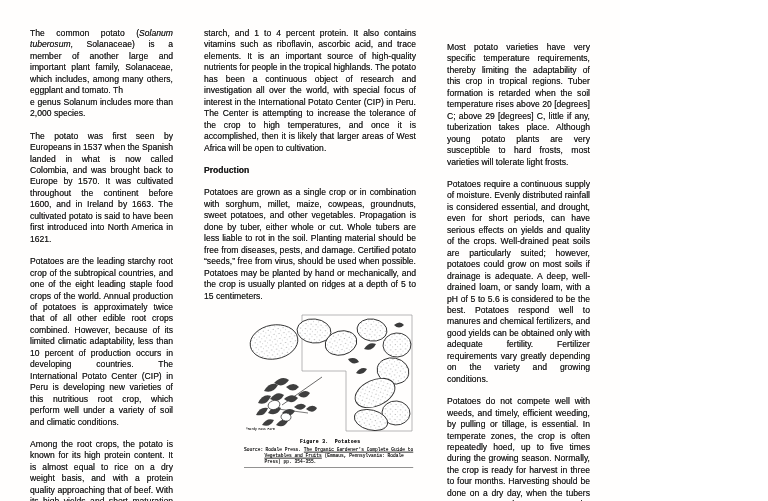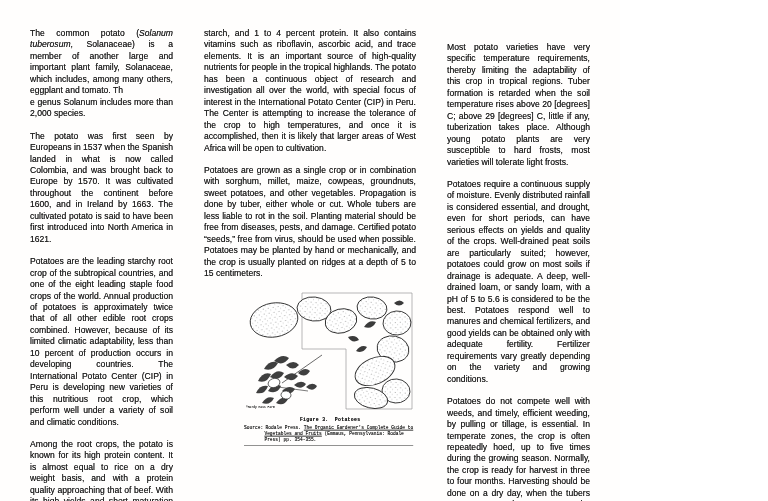--- a/index.html
+++ b/index.html
@@ -50,20 +50,21 @@
     <div class="col col-1">
       <p class="p-break"><span>The common potato (</span><span class="italic">Solanum tuberosum</span><span>, Solanaceae) is a member of another large and important plant family, Solanaceae, which includes, among many others, eggplant and tomato. Th
 e genus Solanum includes more than 2,000 species.</span></p>
       <p>The potato was first seen by Europeans in 1537 when the Spanish landed in what is now called Colombia, and was brought back to Europe by 1570. It was cultivated throughout the continent before 1600, and in Ireland by 1663. The cultivated potato is said to have been first introduced into North America in 1621.</p>
       <p>Potatoes are the leading starchy root crop of the subtropical countries, and one of the eight leading staple food crops of the world. Annual production of potatoes is approximately twice that of all other edible root crops combined. However, because of its limited climatic adaptability, less than 10 percent of production occurs in developing countries. The International Potato Center (CIP) in Peru is developing new varieties of this nutritious root crop, which perform well under a variety of soil and climatic conditions.</p>
       <p>Among the root crops, the potato is known for its high protein content. It is almost equal to rice on a dry weight basis, and with a protein quality approaching that of beef. With its high yields and short maturation periods, the potato outranks all major world food crops in protein production per unit of time. The food value of the potato varies depending on the variety, growth, environmental conditions, storage, and handling. Its composition consists of 70 to 80 percent water, 8 to 28 percent</p>
     </div>
 
     <div class="col col-2">
       <p>starch, and 1 to 4 percent protein. It also contains vitamins such as riboflavin, ascorbic acid, and trace elements. It is an important source of high-quality nutrients for people in the tropical highlands. The potato has been a continuous object of research and investigation all over the world, with special focus of interest in the International Potato Center (CIP) in Peru. The Center is attempting to increase the tolerance of the crop to high temperatures, and once it is accomplished, then it is likely that larger areas of West Africa will be open to cultivation.</p>
+      <p class="heading">Production</p>
       <p>Potatoes are grown as a single crop or in combination with sorghum, millet, maize, cowpeas, groundnuts, sweet potatoes, and other vegetables. Propagation is done by tuber, either whole or cut. Whole tubers are less liable to rot in the soil. Planting material should be free from diseases, pests, and damage. Certified potato “seeds,” free from virus, should be used when possible. Potatoes may be planted by hand or mechanically, and the crop is usually planted on ridges at a depth of 5 to 15 centimeters.</p>
 
       <div class="figure">
         <svg width="172" height="120" viewBox="0 0 172 120">
           <defs>
             <pattern id="stip" width="5" height="5" patternUnits="userSpaceOnUse">
               <rect width="5" height="5" fill="#ffffff"></rect>
               <circle cx="1.2" cy="1.5" r="0.45" fill="#555"></circle>
               <circle cx="3.6" cy="3.8" r="0.4" fill="#777"></circle>
             </pattern>

